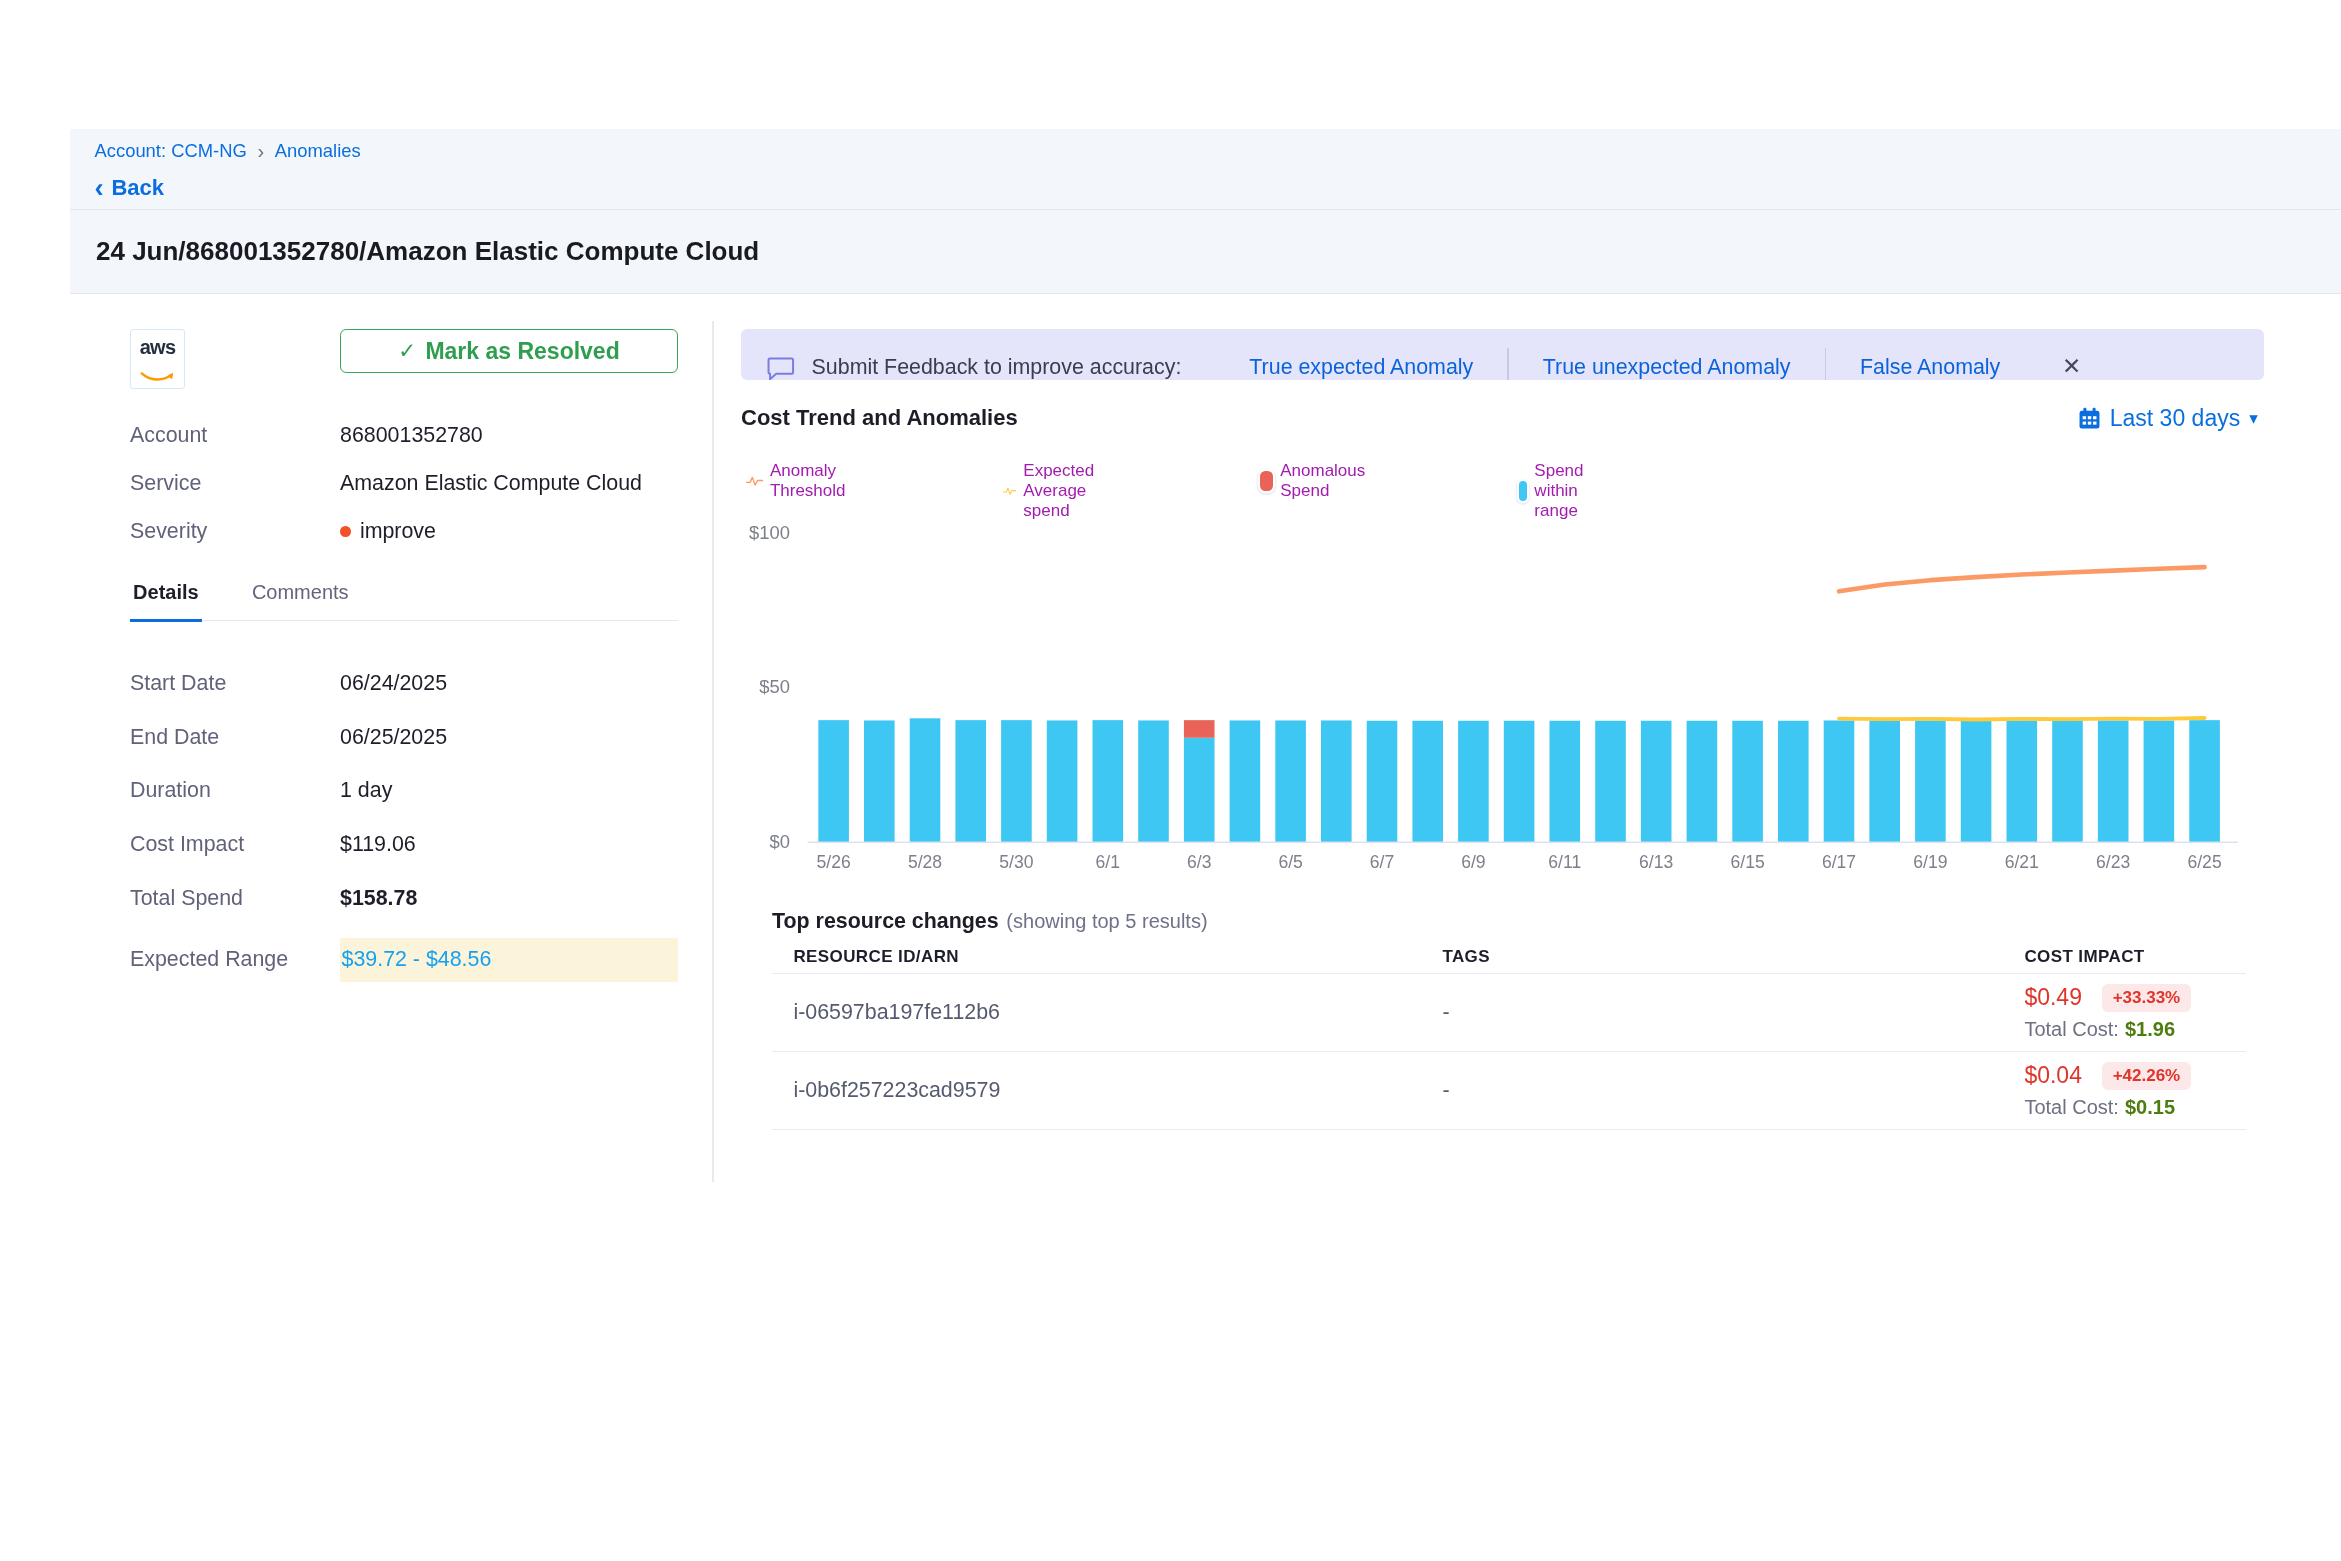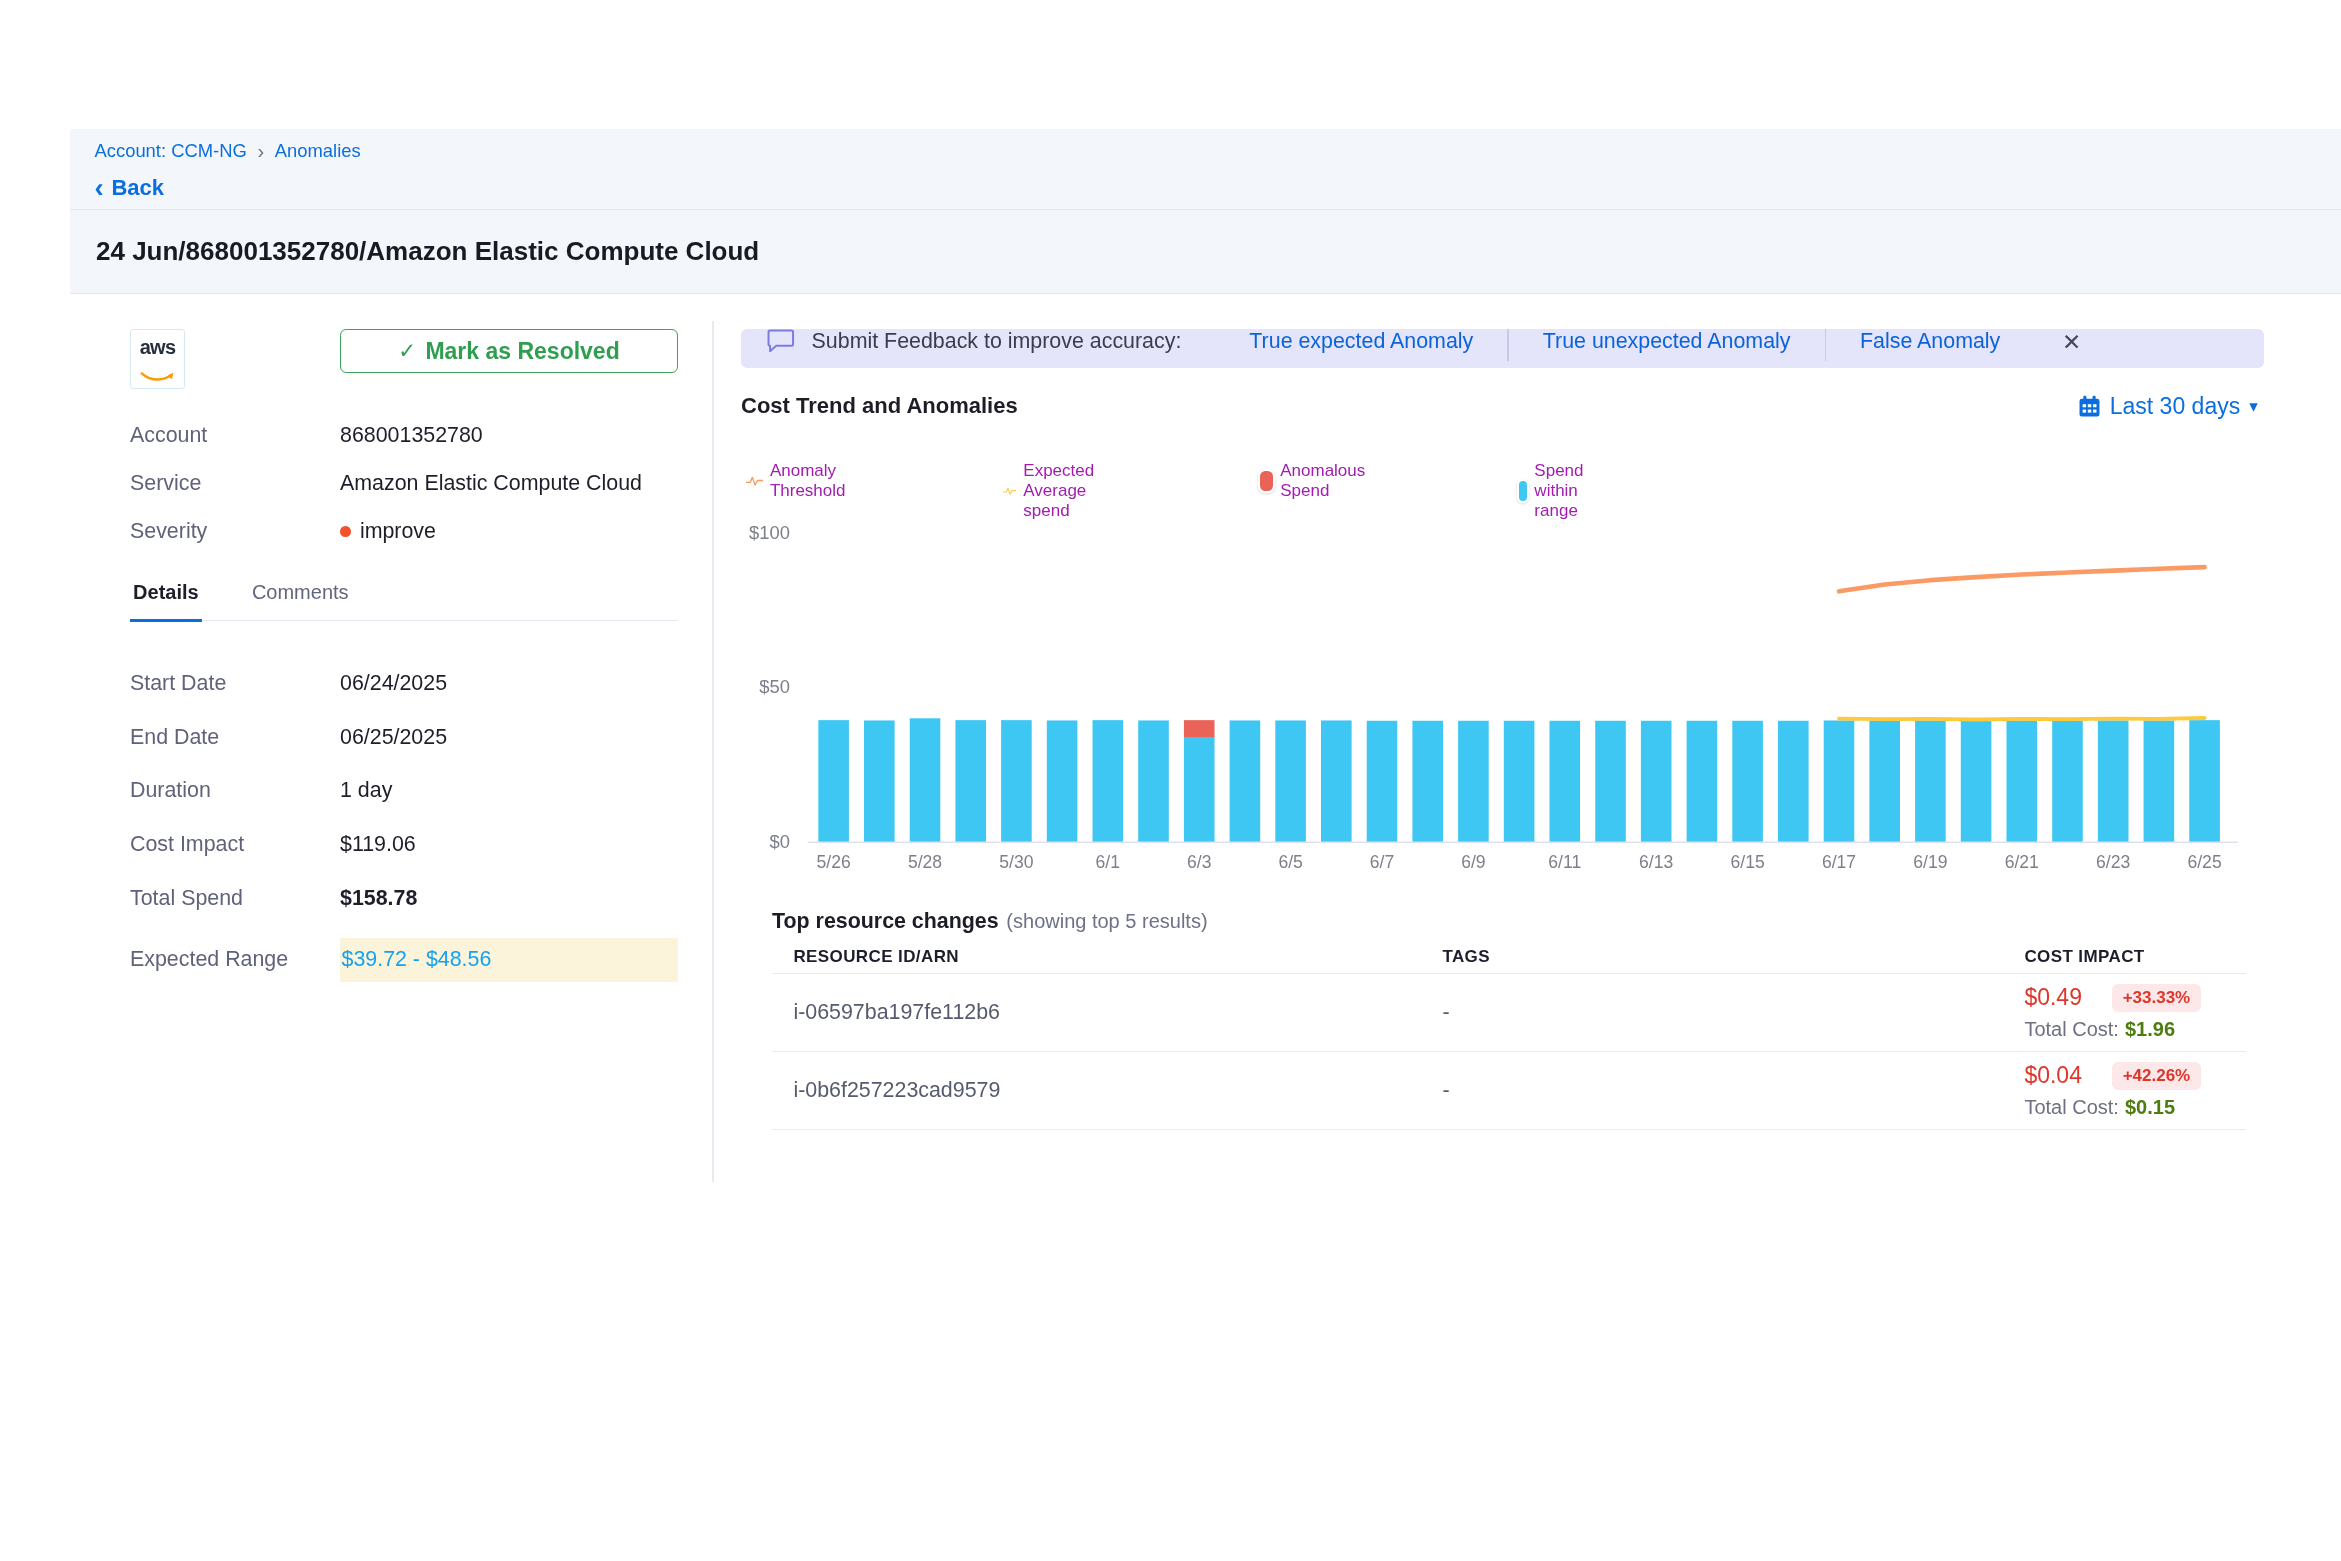--- a/index.html
+++ b/index.html
@@ -42,21 +42,21 @@
   .drow .lab { width:210px; color:#60627a; }
   .drow .val { color:#1d1e2a; }
   .val-red { color:#e0352b; }
   .val-bold { font-weight:bold; }
   .drow.hl { height:44px; }
   .hl-wrap { background:#fcf4da; width:338px; height:44px; display:flex; align-items:center; padding-left:1.5px; }
   .hl-wrap .val { color:#14a2f0; font-weight:500; }
 
   
   .right { position:absolute; left:741px; top:329px; width:1523px; }
-  .banner { height:39px; background:#e4e4fa; border-radius:6.1px; display:flex; align-items:flex-start; padding:0 26px; }
+  .banner { height:51px; background:#e4e4fa; border-radius:6.1px; display:flex; align-items:flex-end; padding:0 26px; }
   .banner-ico { width:27.6px; height:23px; margin-right:17px; flex:none; }
   .banner-prompt { font-size:21.4px; color:#3a3d4d; margin-right:34px; }
   .fb-opt { color:#0b63d9; font-size:21.4px; font-weight:normal; padding:0 34px; cursor:pointer; white-space:nowrap; }
   .fb-div { width:1.5px; height:32px; background:#c7c9e6; }
   .fb-close { margin-left:27.6px; font-size:23px; color:#44475a; cursor:pointer; }
 
   .chart-head { display:flex; justify-content:space-between; align-items:center; margin-top:24.5px; padding-right:6.1px; }
   .chart-title { font-size:22px; font-weight:600; color:#1c1d26; }
   .range-sel { display:flex; align-items:center; gap:9.2px; color:#0a6ede; font-size:23px; cursor:pointer; }
   .cal-ico { width:23px; height:23px; }
@@ -73,21 +73,21 @@
   #chart-svg { position:absolute; left:63px; top:199px; }
 
   .res-title { position:absolute; left:31px; top:580px; font-size:21.4px; color:#1c1d26; font-weight:bold; }
   .res-sub { font-weight:normal; color:#6e7187; font-size:20px; margin-left:7.7px; }
   .rtable { position:absolute; left:31px; top:612px; width:1474px; }
   .trow { display:grid; grid-template-columns:649px 582px auto; align-items:center; padding-left:21.4px; }
   .trow.head { height:32px; font-size:17px; font-weight:bold; color:#1d1e2c; letter-spacing:0.4px; }
   .trow.body { height:78px; border-top:1.5px solid #e9ebf2; font-size:21.4px; color:#565a6e; }
   .rtable .tail { border-top:1.5px solid #e9ebf2; height:0; }
   .impact-cell { display:flex; flex-direction:column; gap:6.1px; }
-  .impact-line { display:flex; align-items:flex-start; gap:30px; }
+  .impact-line { display:flex; align-items:flex-start; gap:20px; }
   .impact-val { color:#e0352b; font-size:23px; font-weight:500; }
   .impact-badge { background:#fce8e8; color:#e0352b; font-size:17px; font-weight:bold; padding:3.8px 10.7px; border-radius:6.1px; }
   .total-line { font-size:20px; color:#6e7081; }
   .total-line b { color:#4d7c0f; margin-left:6.1px; }
 </style>
 </head>
 <body>
 
 <div class="page">
 

